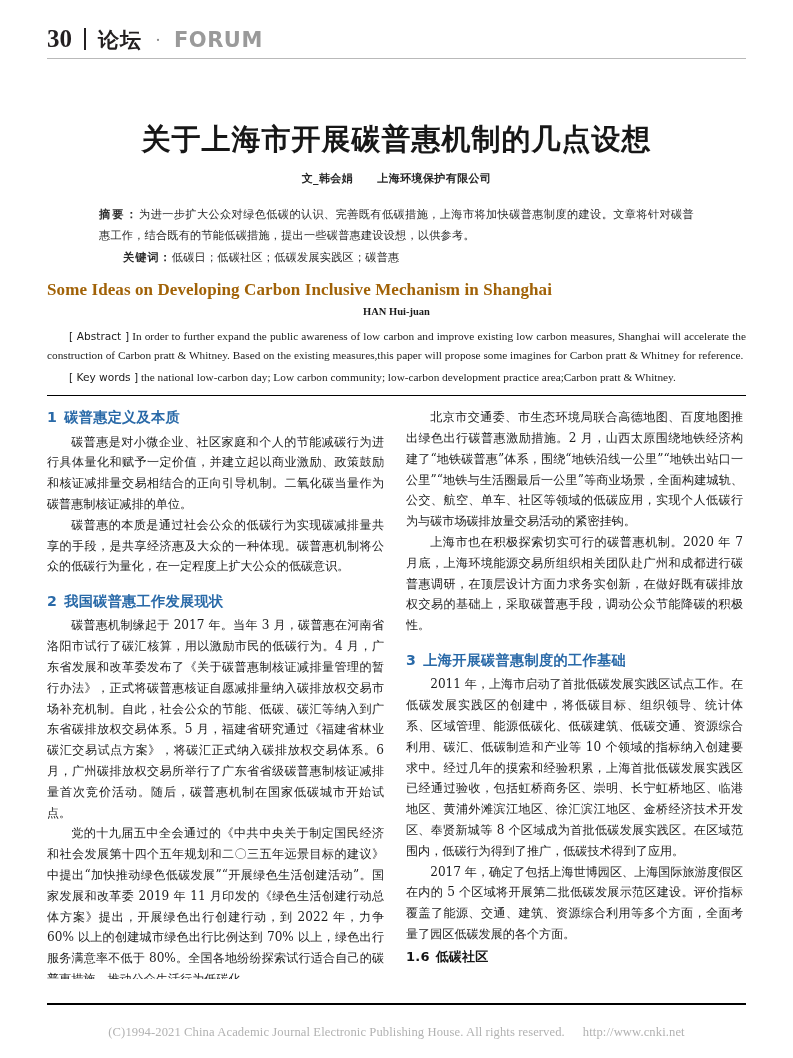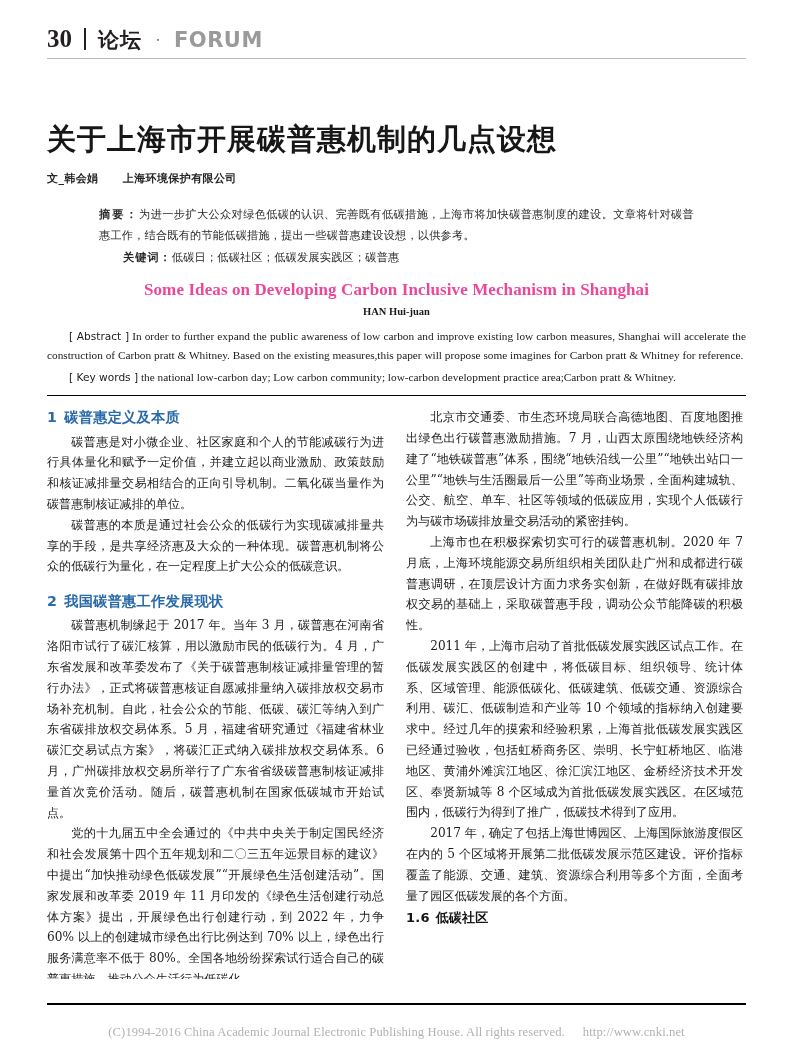--- a/index.html
+++ b/index.html
@@ -70,20 +70,21 @@
   .runhead-rule {
     margin-top: 7px;
     height: 1px;
     background: #b9b9b9;
     width: 100%;
   }
 
   
   .title-block {
     margin-top: 62px;
+    text-align: center;
   }
   .doc-title {
     font-family: "DejaVu Sans", "Liberation Sans", sans-serif;
     font-size: 29px;
     font-weight: 700;
     letter-spacing: 1px;
     color: #171717;
     line-height: 1.25;
   }
   .byline {
@@ -117,25 +118,24 @@
     line-height: 1.85;
     color: #2a2a2a;
     text-indent: 24px;
     letter-spacing: 0.2px;
   }
   .cn-kw .lbl { font-weight: 700; letter-spacing: 1px;}
 
   
   .en-title {
     margin-top: 12px;
-    text-align: center;
     font-family: "Liberation Serif", "DejaVu Serif", serif;
     font-size: 17px;
     font-weight: 700;
-    color: #ec4899;
+    color: #a16207;
     letter-spacing: 0.1px;
   }
   .en-author {
     margin-top: 6px;
     text-align: center;
     font-family: "Liberation Serif", "DejaVu Serif", serif;
     font-size: 10.5px;
     font-weight: 700;
     color: #1a1a1a;
   }
@@ -285,32 +285,35 @@
 
       <h2 class="sec spaced">
         <span class="num">2</span><span>我国碳普惠工作发展现状</span>
       </h2>
       <p class="body">碳普惠机制缘起于 2017 年。当年 3 月，碳普惠在河南省洛阳市试行了碳汇核算，用以激励市民的低碳行为。4 月，广东省发展和改革委发布了《关于碳普惠制核证减排量管理的暂行办法》，正式将碳普惠核证自愿减排量纳入碳排放权交易市场补充机制。自此，社会公众的节能、低碳、碳汇等纳入到广东省碳排放权交易体系。5 月，福建省研究通过《福建省林业碳汇交易试点方案》，将碳汇正式纳入碳排放权交易体系。6 月，广州碳排放权交易所举行了广东省省级碳普惠制核证减排量首次竞价活动。随后，碳普惠机制在国家低碳城市开始试点。</p>
       <p class="body">党的十九届五中全会通过的《中共中央关于制定国民经济和社会发展第十四个五年规划和二〇三五年远景目标的建议》中提出“加快推动绿色低碳发展”“开展绿色生活创建活动”。国家发展和改革委 2019 年 11 月印发的《绿色生活创建行动总体方案》提出，开展绿色出行创建行动，到 2022 年，力争 60% 以上的创建城市绿色出行比例达到 70% 以上，绿色出行服务满意率不低于 80%。全国各地纷纷探索试行适合自己的碳普惠措施，推动公众生活行为低碳化。</p>
 
     </div>
 
     <div class="col">
-      <p class="body">北京市交通委、市生态环境局联合高德地图、百度地图推出绿色出行碳普惠激励措施。7 月，山西太原围绕地铁经济构建了“地铁碳普惠”体系，围绕“地铁沿线一公里”“地铁出站口一公里”“地铁与生活圈最后一公里”等商业场景，全面构建城轨、公交、航空、单车、社区等领域的低碳应用，实现个人低碳行为与碳市场碳排放量交易活动的紧密挂钩。</p>
+      <p class="body">北京市交通委、市生态环境局联合高德地图、百度地图推出绿色出行碳普惠激励措施。2 月，山西太原围绕地铁经济构建了“地铁碳普惠”体系，围绕“地铁沿线一公里”“地铁出站口一公里”“地铁与生活圈最后一公里”等商业场景，全面构建城轨、公交、航空、单车、社区等领域的低碳应用，实现个人低碳行为与碳市场碳排放量交易活动的紧密挂钩。</p>
       <p class="body">上海市也在积极探索切实可行的碳普惠机制。2020 年 7 月底，上海环境能源交易所组织相关团队赴广州和成都进行碳普惠调研，在顶层设计方面力求务实创新，在做好既有碳排放权交易的基础上，采取碳普惠手段，调动公众节能降碳的积极性。</p>
 
+      <h2 class="sec spaced">
+        <span class="num">3</span><span>上海开展碳普惠制度的工作基础</span>
+      </h2>
       <p class="body">2011 年，上海市启动了首批低碳发展实践区试点工作。在低碳发展实践区的创建中，将低碳目标、组织领导、统计体系、区域管理、能源低碳化、低碳建筑、低碳交通、资源综合利用、碳汇、低碳制造和产业等 10 个领域的指标纳入创建要求中。经过几年的摸索和经验积累，上海首批低碳发展实践区已经通过验收，包括虹桥商务区、崇明、长宁虹桥地区、临港地区、黄浦外滩滨江地区、徐汇滨江地区、金桥经济技术开发区、奉贤新城等 8 个区域成为首批低碳发展实践区。在区域范围内，低碳行为得到了推广，低碳技术得到了应用。</p>
       <p class="body">2017 年，确定了包括上海世博园区、上海国际旅游度假区在内的 5 个区域将开展第二批低碳发展示范区建设。评价指标覆盖了能源、交通、建筑、资源综合利用等多个方面，全面考量了园区低碳发展的各个方面。</p>
 
       <h3 class="subsec">
         <span class="num">1.6</span><span>低碳社区</span>
       </h3>
 
     </div>
 
   </div>
 
   <div class="foot-rule"></div>
   <div class="footer">
-    <span>(C)1994-2016 China Academic Journal Electronic Publishing House. All rights reserved.</span><span class="url">http://www.cnki.net</span>
+    <span>(C)1994-2021 China Academic Journal Electronic Publishing House. All rights reserved.</span><span class="url">http://www.cnki.net</span>
   </div>
 
 </div>
 
 </body></html>

